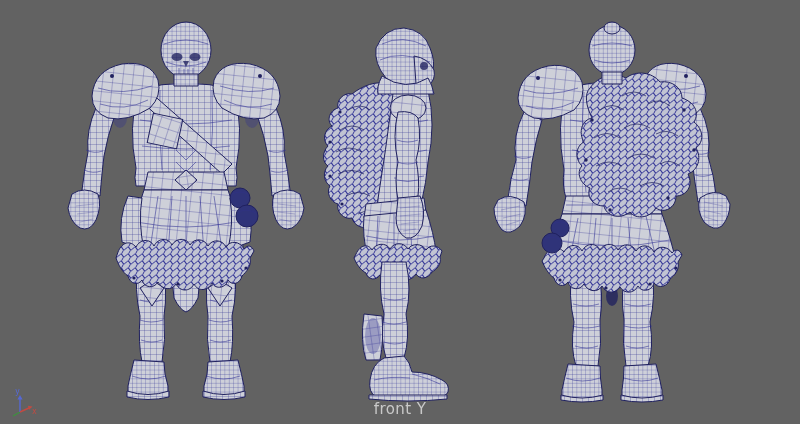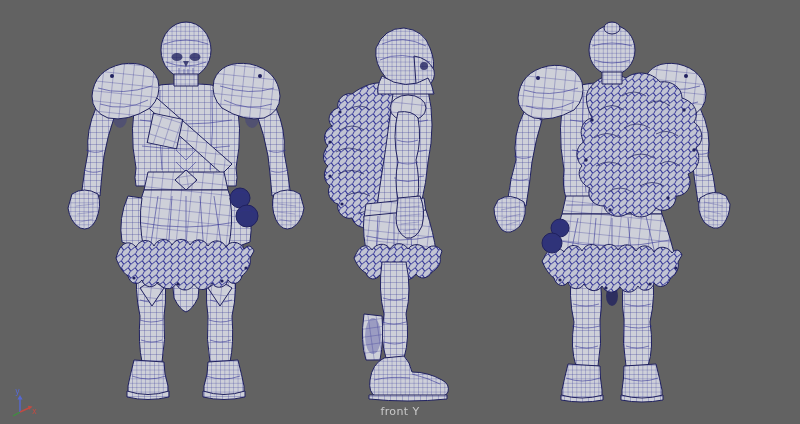--- a/index.html
+++ b/index.html
@@ -5,21 +5,21 @@
   :root{
     --bg:#626262; --wire:#2e2f93; --wire-dark:#20215f; --surface:#ced0d9;
     --fur-bg:#c1c4d3; --pouch:#2f3379; --label-c:#c9c9c9;
     --ax-x:#c14b42; --ax-y:#5568d4; --ax-z:#3f9040;
   }
   html,body{margin:0;padding:0;background:#3a3a3a;}
   .viewport{position:relative;width:800px;height:424px;background:var(--bg);
     overflow:hidden;font-family:"DejaVu Sans",sans-serif;}
   .scene{position:absolute;left:0;top:0;width:800px;height:424px;display:block;}
   .view-label{position:absolute;bottom:6px;left:50%;transform:translateX(-50%);
-    font-size:11px;color:var(--label-c);letter-spacing:.4px;user-select:none;}
+    font-size:15px;color:var(--label-c);letter-spacing:.4px;user-select:none;}
   
   .pcell{fill:var(--surface);}
   .pgrid{stroke:var(--wire);fill:none;}
   .pcellF{fill:var(--fur-bg);}
   .pgridF{stroke:var(--wire);fill:none;}
   
   .part{stroke:var(--wire-dark);stroke-width:1;stroke-linejoin:round;}
   .line{fill:none;stroke:var(--wire);stroke-width:.7;opacity:.8;}
   .thin{fill:none;stroke:var(--wire);stroke-width:.5;opacity:.55;}
   .fur-line{fill:none;stroke:var(--wire-dark);stroke-width:.9;opacity:.8;}

